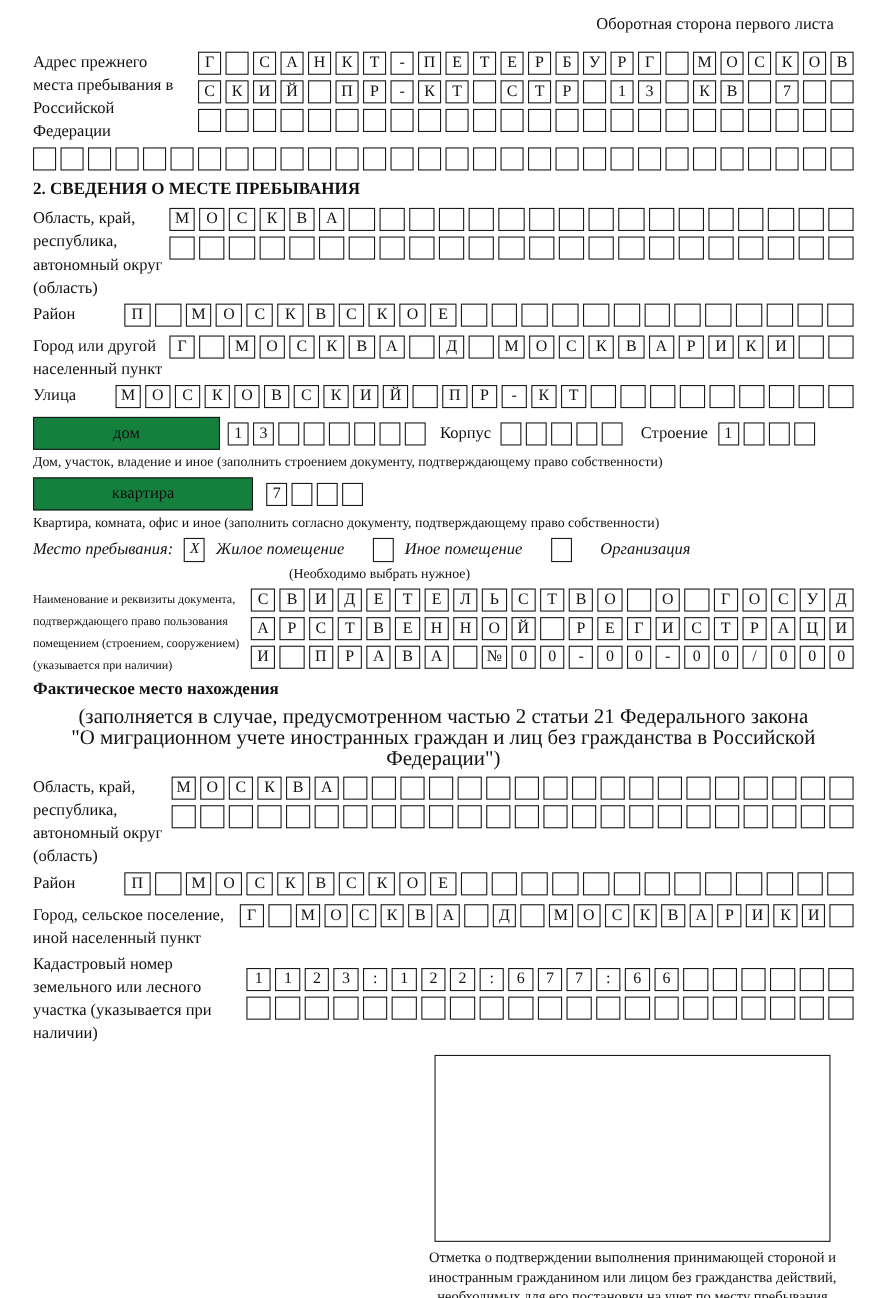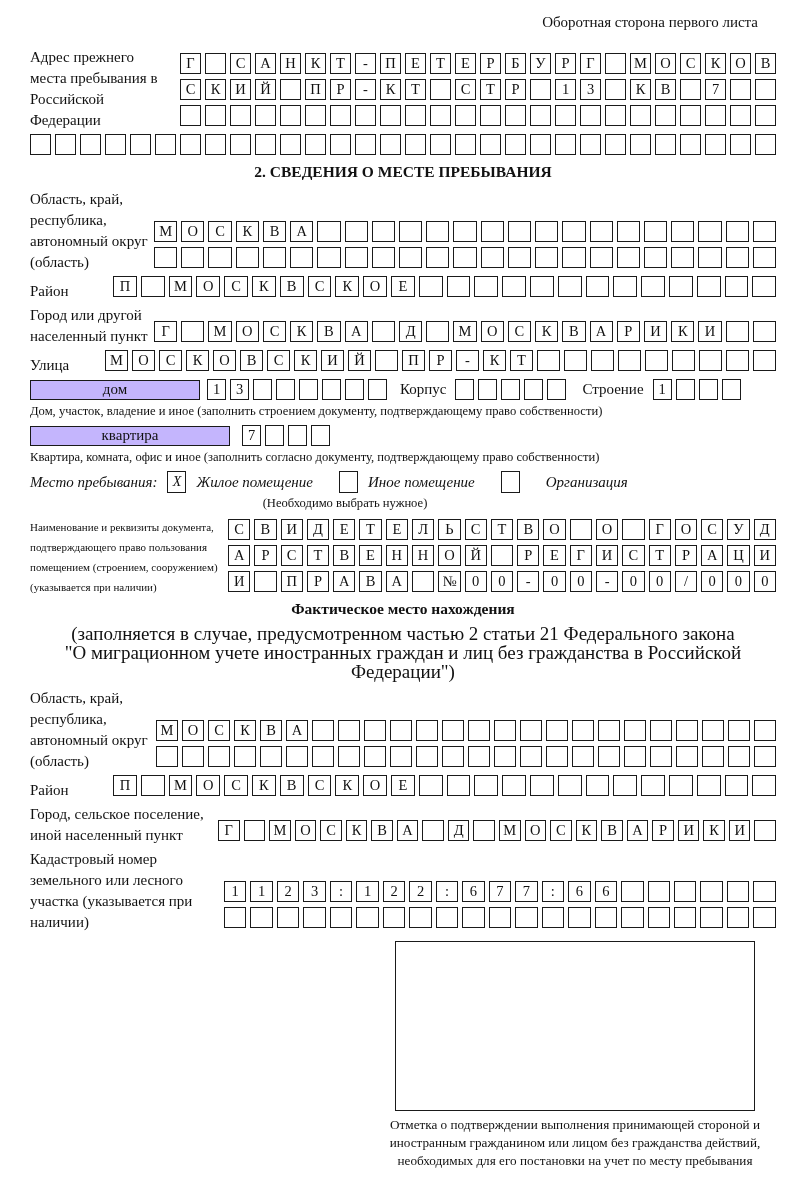--- a/index.html
+++ b/index.html
@@ -2,40 +2,40 @@
 <html><head>
 <meta charset="utf-8">
 <style>
   * { margin:0; padding:0; box-sizing:border-box; }
   html,body { width:800px; height:1180px; background:#ffffff; overflow:hidden; }
   body { font-family:"Liberation Serif", serif; color:#111; }
   .page { width:800px; height:1180px; padding:14px 24px 0 30px; }
 
   .hdr { text-align:right; font-size:15px; padding-right:18px; margin-bottom:16px; }
 
-  .field { display:flex; align-items:flex-end; margin-bottom:3px; }
+  .field { display:flex; align-items:flex-start; margin-bottom:3px; }
   .flabel { font-size:15px; line-height:21px; flex:0 0 auto; padding-right:6px; }
   .rows { flex:1 1 auto; min-width:0; }
 
   .cellrow { display:flex; gap:4px; margin-bottom:5px; }
   .cell {
     flex:1 1 0; height:21px; border:1.6px solid #1a1a1a;
     display:flex; align-items:center; justify-content:center;
     font-size:14.5px; line-height:1; background:#fff;
   }
   .cellrow.fixed { gap:4px; }
   .cellrow.fixed .cell { flex:0 0 19px; }
 
   .caption { font-size:12.6px; line-height:16px; margin:2px 0 6px 0; }
   .caption.center { text-align:center; }
 
-  .sec-title { text-align:center; font-weight:bold; font-size:15.5px; margin:8px 0 8px 0; }
-
-  .wordbox { border:1.6px solid #1a1a1a; height:20px; display:flex; align-items:center;
-             justify-content:center; font-size:15px; flex:0 0 auto; background:#c4b5fd; }
+  .sec-title { text-align:left; font-weight:bold; font-size:15.5px; margin:8px 0 8px 0; }
+
+  .wordbox { border:1.6px solid #1a1a1a; height:30px; display:flex; align-items:center;
+             justify-content:center; font-size:15px; flex:0 0 auto; background:#15803d; }
   .inline-row { display:flex; align-items:center; margin-bottom:3px; }
   .inline-row .lbl { font-size:15px; }
 
   .chk { width:19px; height:22px; border:1.6px solid #1a1a1a; display:inline-flex;
          align-items:center; justify-content:center; font-size:14px; background:#fff; }
 
   .chk-row { display:flex; align-items:center; font-size:15px; margin:6px 0 2px 0;font-style:italic; }
   .chk-row .gap-s { width:10px; } .chk-row .gap-l { width:26px; }
 
   .fact-cap { text-align:center; font-size:19px; line-height:19px; }

